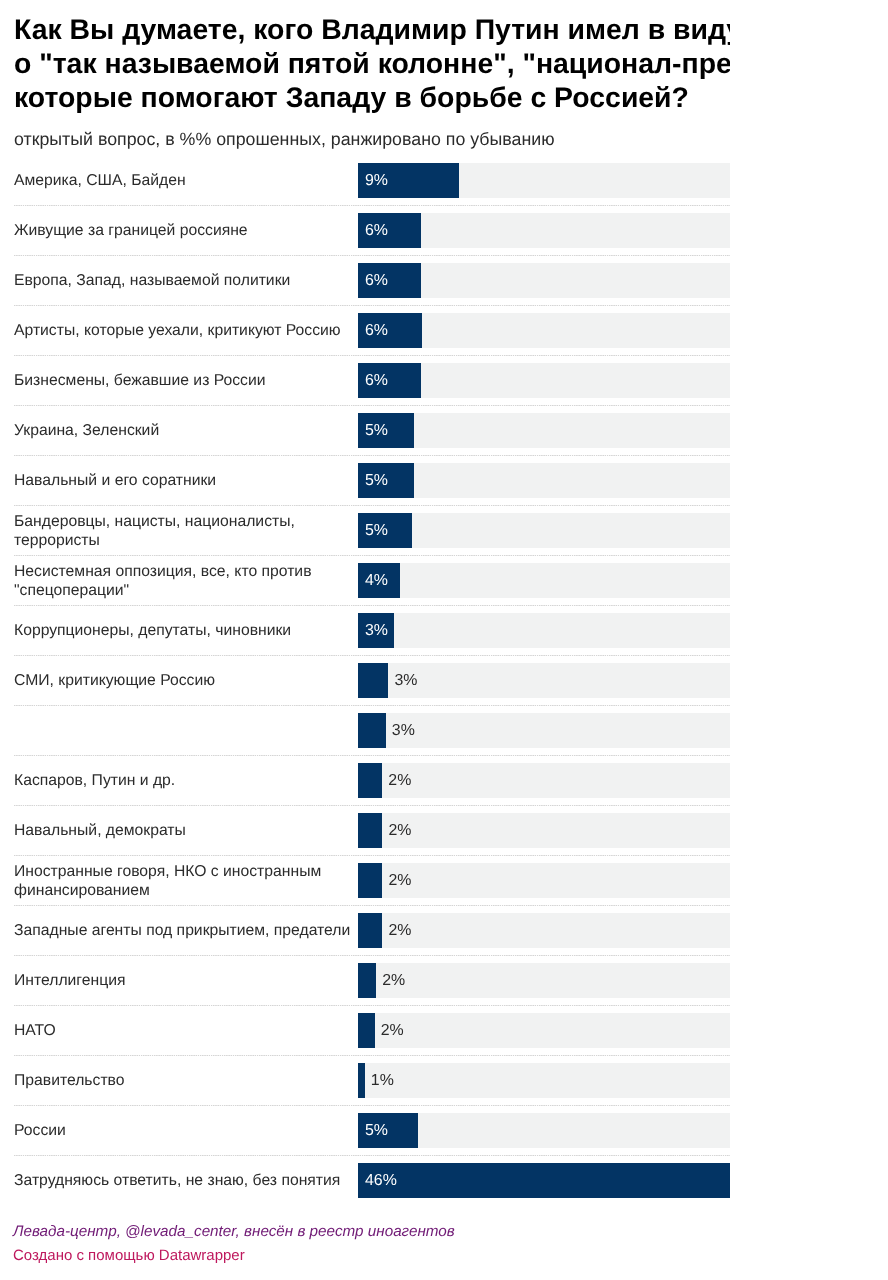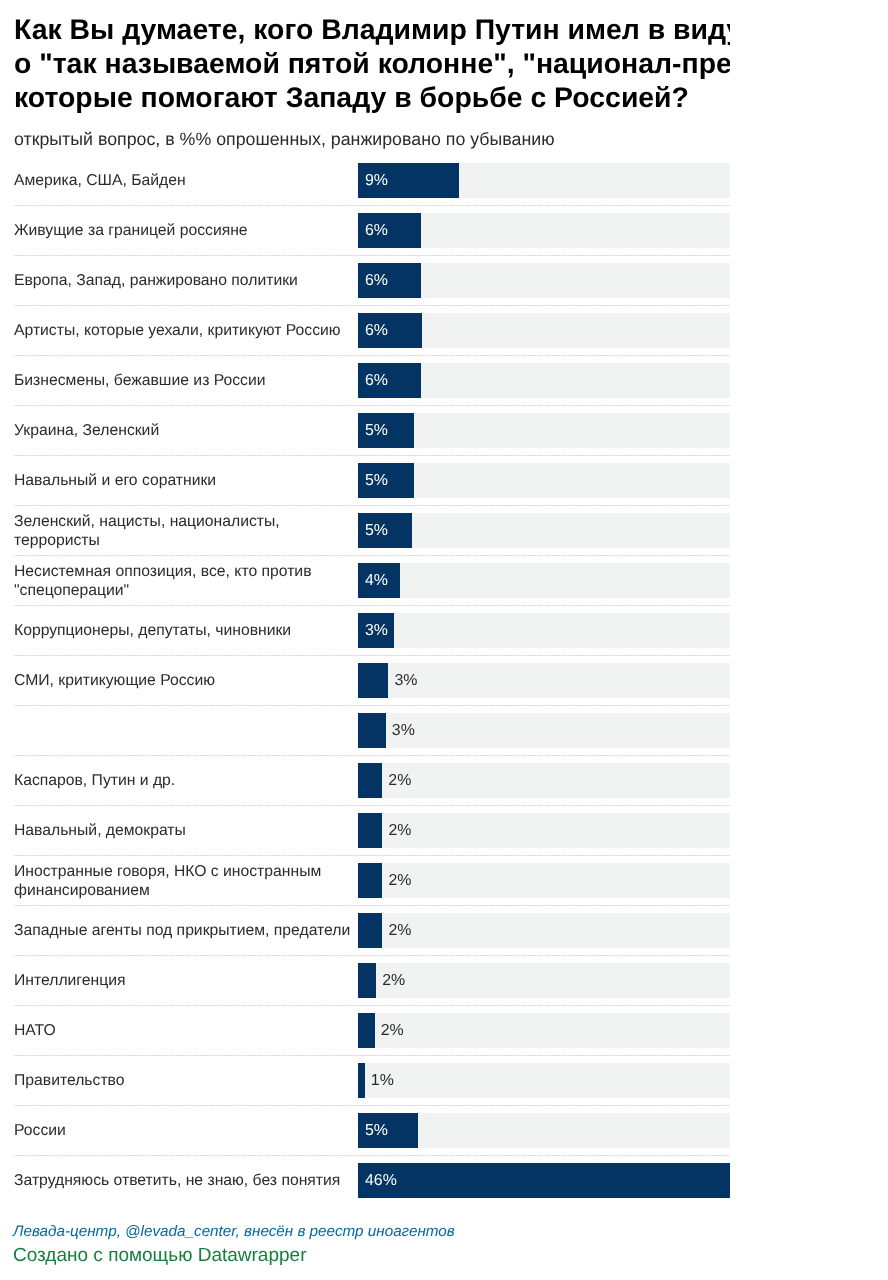--- a/index.html
+++ b/index.html
@@ -19,22 +19,22 @@
           background-size:2.2px 1px;background-repeat:repeat-x;}
   .label{position:absolute;left:0;top:1.5px;height:50px;width:350px;
          display:flex;align-items:center;
          font-size:15.72px;color:#2b2b2b;line-height:18.4px;}
   .track{position:absolute;top:8px;height:35px;background:#f1f2f2;}
   .bar{position:absolute;top:8px;height:35px;background:#033464;}
   .val{position:absolute;top:8.5px;height:35px;display:flex;align-items:center;font-size:15.9px;}
   .val.ins{color:#ffffff;}
   .val.outs{color:#2b2b2b;}
   .footer{position:absolute;left:13px;top:1222px;width:860px;}
-  .src{font-size:15.25px;font-style:italic;color:#0369a1;line-height:19px;}
-  .credit{font-size:19px;color:#15803d;line-height:18px;padding-top:6px;}
+  .src{font-size:15.25px;font-style:italic;color:#701a75;line-height:19px;}
+  .credit{font-size:15px;color:#be185d;line-height:18px;padding-top:6px;}
 </style>
 </head>
 <body>
 
 <div id="page">
   <div class="hd">
     <h1 class="title">Как Вы думаете, кого Владимир Путин имел в виду, говоря о "так называемой пятой колонне", "национал-предателях", которые помогают Западу в борьбе с Россией?</h1>
     <p class="subtitle">открытый вопрос, в %% опрошенных, ранжировано по убыванию</p>
   </div>
   <div class="chart" id="chart">
@@ -46,21 +46,21 @@
         <div class="rowdiv"></div>
       </div>
       <div class="row">
         <div class="label">Живущие за границей россияне</div>
         <div class="track" style="left: 344px; width: 516px;"></div>
         <div class="bar" style="left: 344px; width: 63.3783px;"></div>
         <div class="val ins" style="left: 351px;">6%</div>
         <div class="rowdiv"></div>
       </div>
       <div class="row">
-        <div class="label">Европа, Запад, ранжировано политики</div>
+        <div class="label">Европа, Запад, называемой политики</div>
         <div class="track" style="left: 344px; width: 516px;"></div>
         <div class="bar" style="left: 344px; width: 63.4904px;"></div>
         <div class="val ins" style="left: 351px;">6%</div>
         <div class="rowdiv"></div>
       </div>
       <div class="row">
         <div class="label">Артисты, которые уехали, критикуют Россию</div>
         <div class="track" style="left: 344px; width: 516px;"></div>
         <div class="bar" style="left: 344px; width: 63.9391px;"></div>
         <div class="val ins" style="left: 351px;">6%</div>
@@ -81,21 +81,21 @@
         <div class="rowdiv"></div>
       </div>
       <div class="row">
         <div class="label">Навальный и его соратники</div>
         <div class="track" style="left: 344px; width: 516px;"></div>
         <div class="bar" style="left: 344px; width: 55.7504px;"></div>
         <div class="val ins" style="left: 351px;">5%</div>
         <div class="rowdiv"></div>
       </div>
       <div class="row">
-        <div class="label">Зеленский, нацисты, националисты, террористы</div>
+        <div class="label">Бандеровцы, нацисты, националисты, террористы</div>
         <div class="track" style="left: 344px; width: 516px;"></div>
         <div class="bar" style="left: 344px; width: 53.9557px;"></div>
         <div class="val ins" style="left: 351px;">5%</div>
         <div class="rowdiv"></div>
       </div>
       <div class="row">
         <div class="label">Несистемная оппозиция, все, кто против "спецоперации"</div>
         <div class="track" style="left: 344px; width: 516px;"></div>
         <div class="bar" style="left: 344px; width: 42.4017px;"></div>
         <div class="val ins" style="left: 351px;">4%</div>

